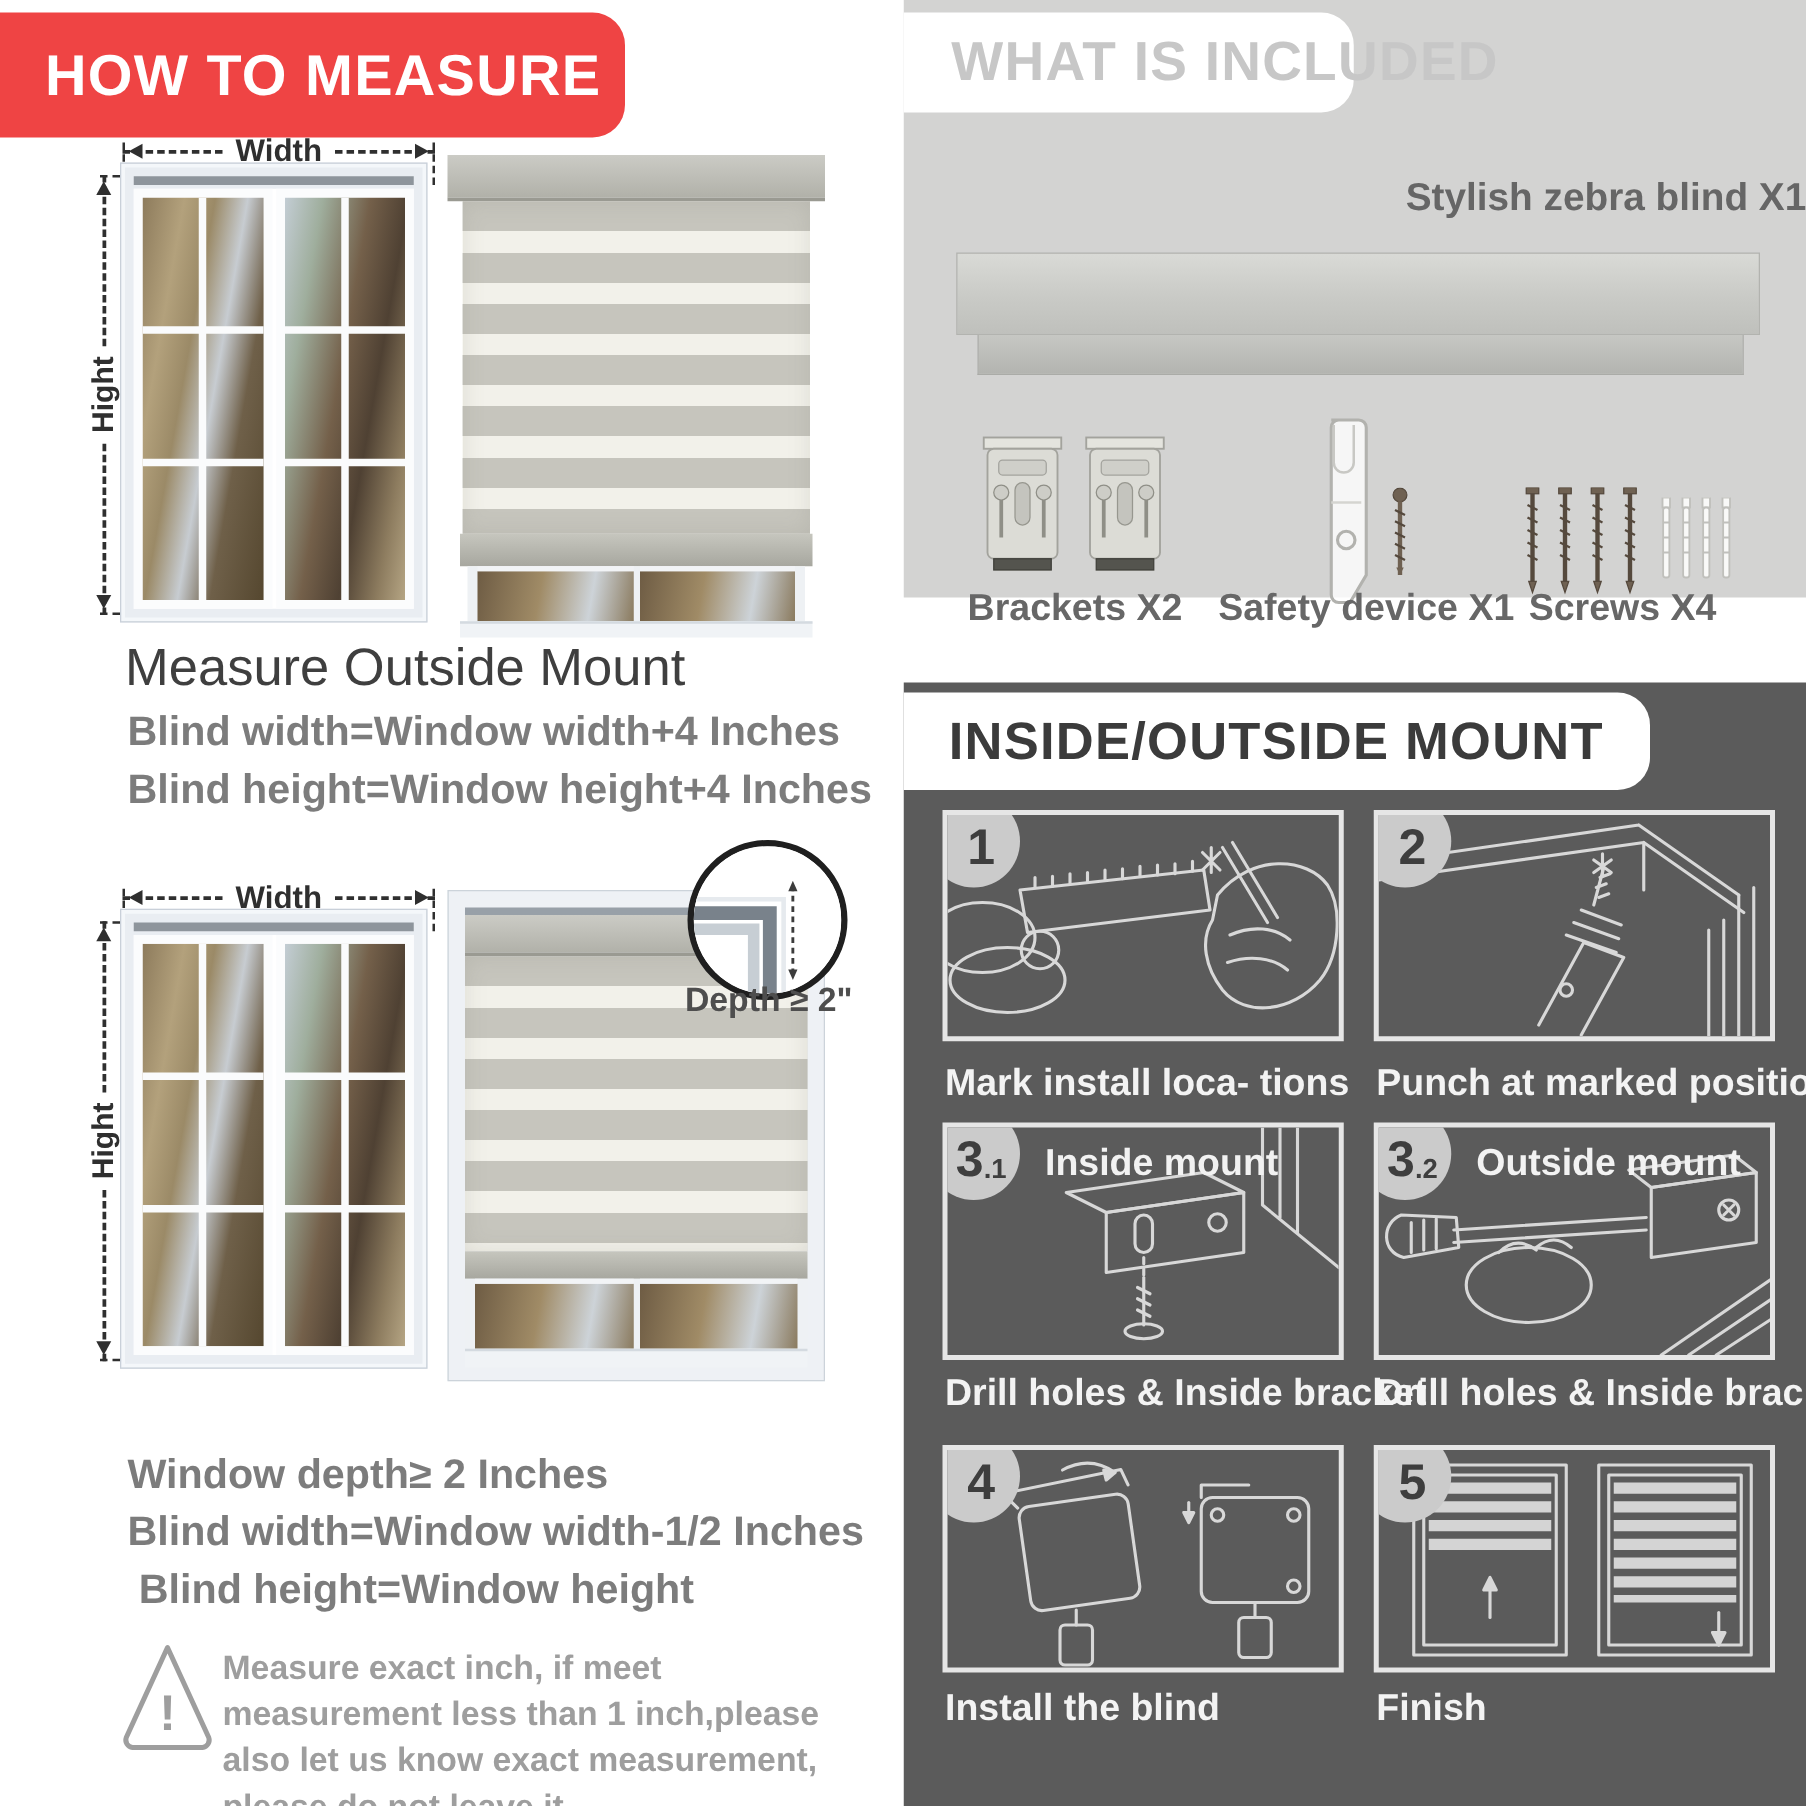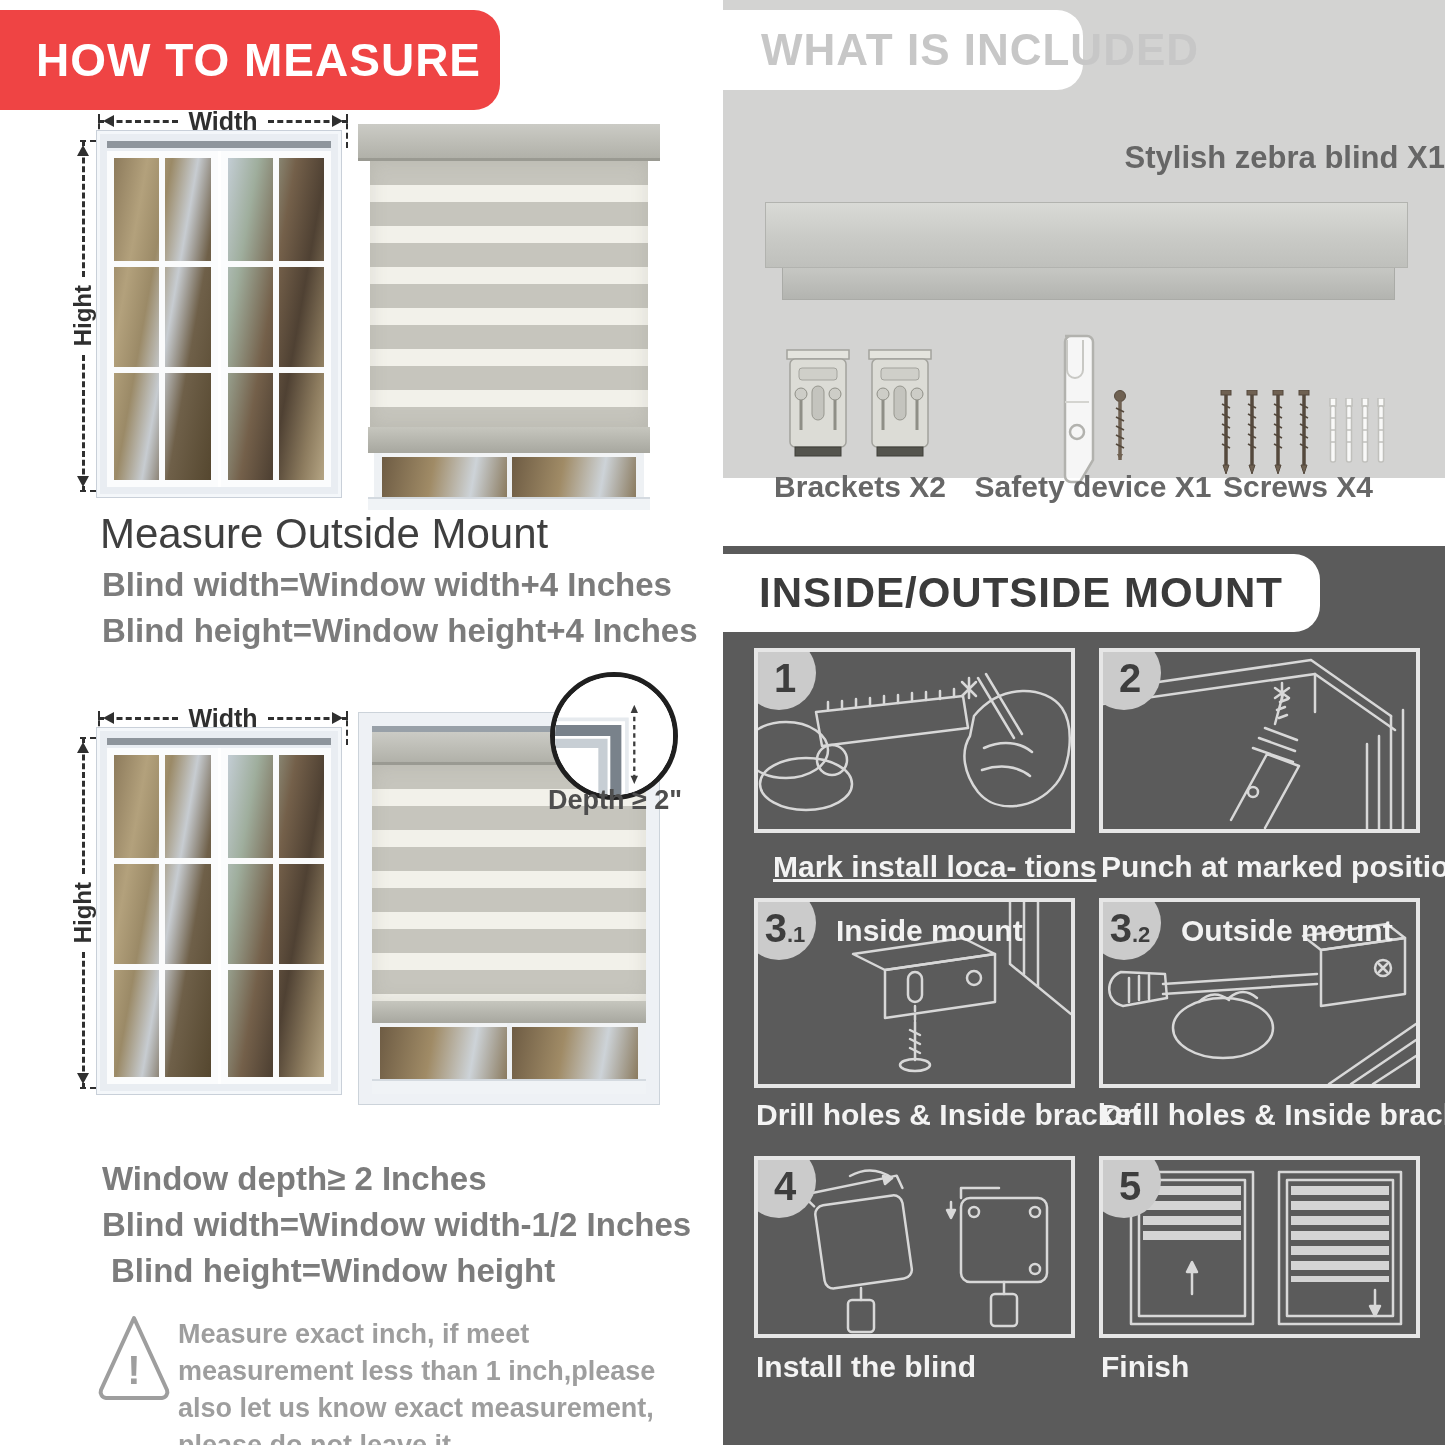--- a/index.html
+++ b/index.html
@@ -327,21 +327,21 @@
         <path d="M70,58 v-8 M84,57 v-8 M98,55 v-8 M112,54 v-8 M126,52 v-8 M140,51 v-8 M154,49 v-8 M168,48 v-8 M182,47 v-8 M196,45 v-8"></path>
         <path d="M204,30 l14,14 M218,30 l-14,14 M211,26 v20"></path>
         <path d="M220,26 L256,86 M228,22 L264,82"></path>
         <path d="M216,64 C244,30 288,34 304,56 C316,74 314,112 298,132 C276,158 238,162 220,140 C206,122 202,100 212,84 Z"></path>
         <path d="M226,96 C244,88 262,90 274,100 M224,118 C242,112 260,114 272,124"></path>
       </svg>
       <div class="badge">
           <span>1</span>
         </div>
     </div>
-    <div class="caption" style="left:50px;top:304px;text-decoration:underline;">Mark install loca- tions</div>
+    <div class="caption" style="left:33px;top:304px;">Mark install loca- tions</div>
 
     <div class="panel" style="left:376px;top:102px;width:321px;height:185px;">
       <svg viewBox="0 0 313 177" class="lineart">
         <path d="M0,38 L208,8 M0,52 L212,22 M212,22 L292,78 M208,8 L288,64"></path>
         <path d="M288,64 L288,177 M300,58 L300,177 M276,84 L276,177 M264,92 L264,177"></path>
         <path d="M212,22 L212,60"></path>
         <path d="M128,168 L164,102 L196,114 L162,176"></path>
         <path d="M150,96 l40,14 M156,86 l36,13 M162,76 l32,12"></path>
         <path d="M172,72 L180,42"></path>
         <path d="M176,66 l8,-3 M174,58 l8,-3 M177,50 l8,-3"></path>

